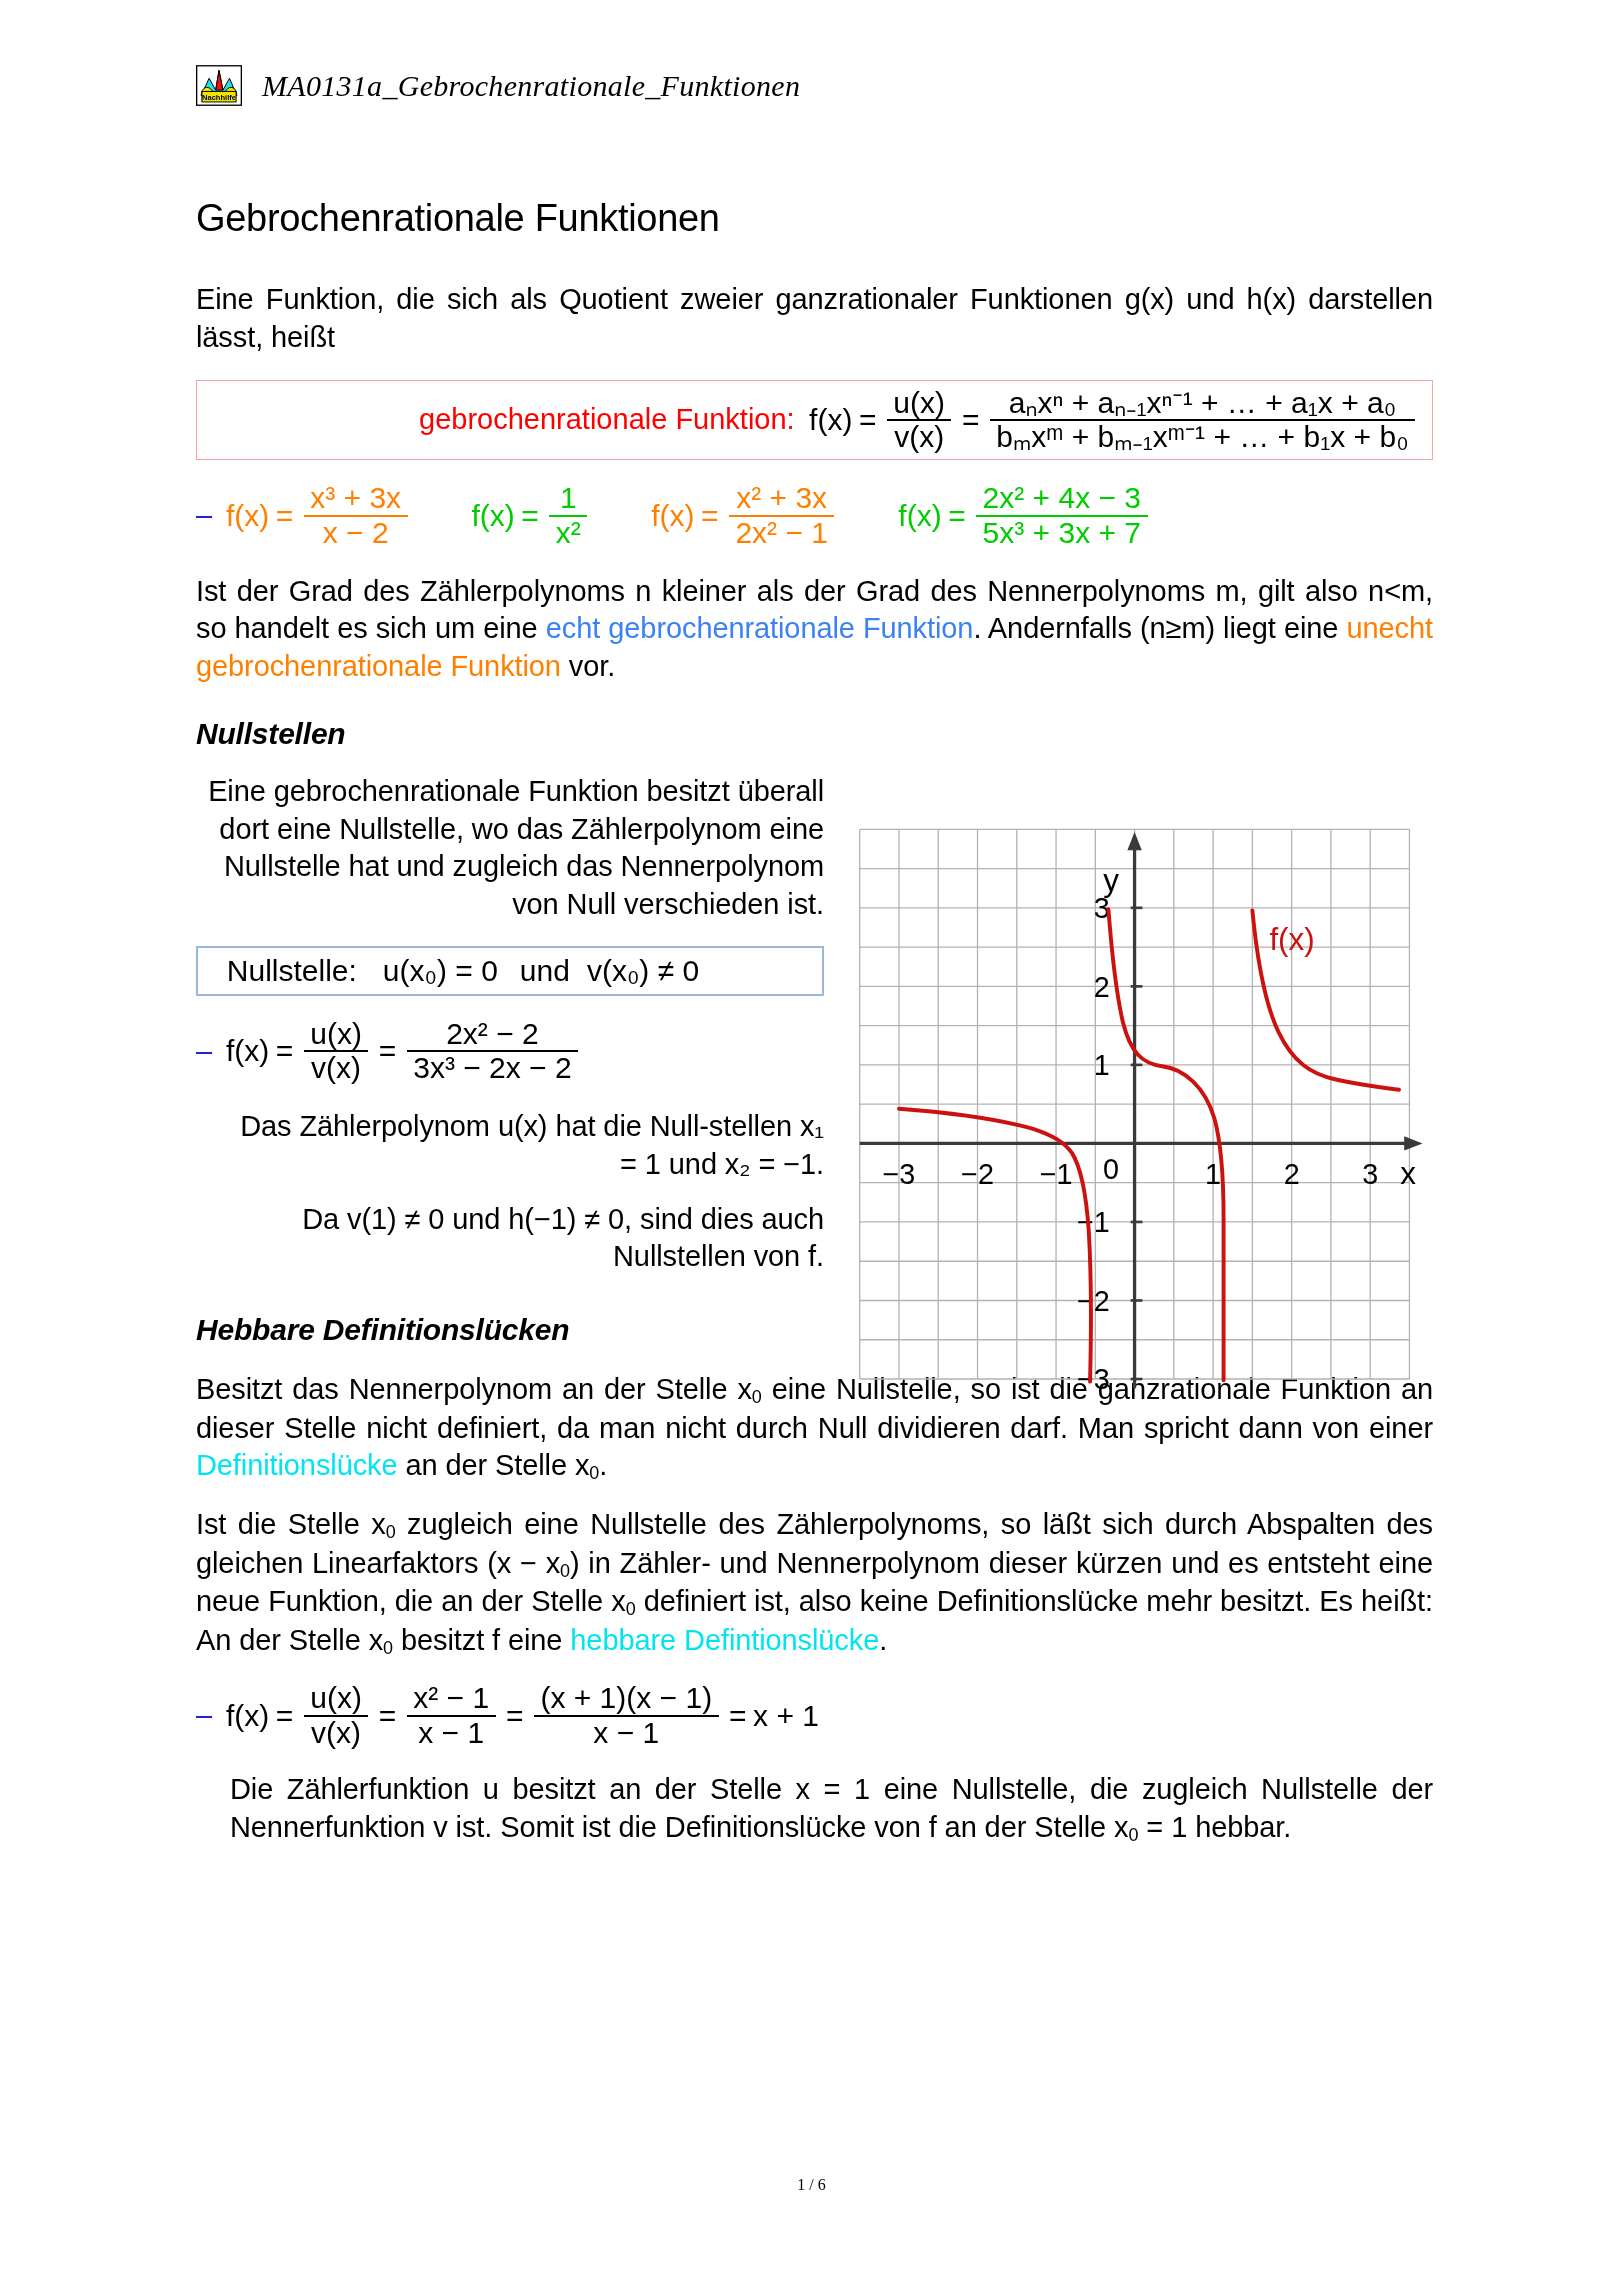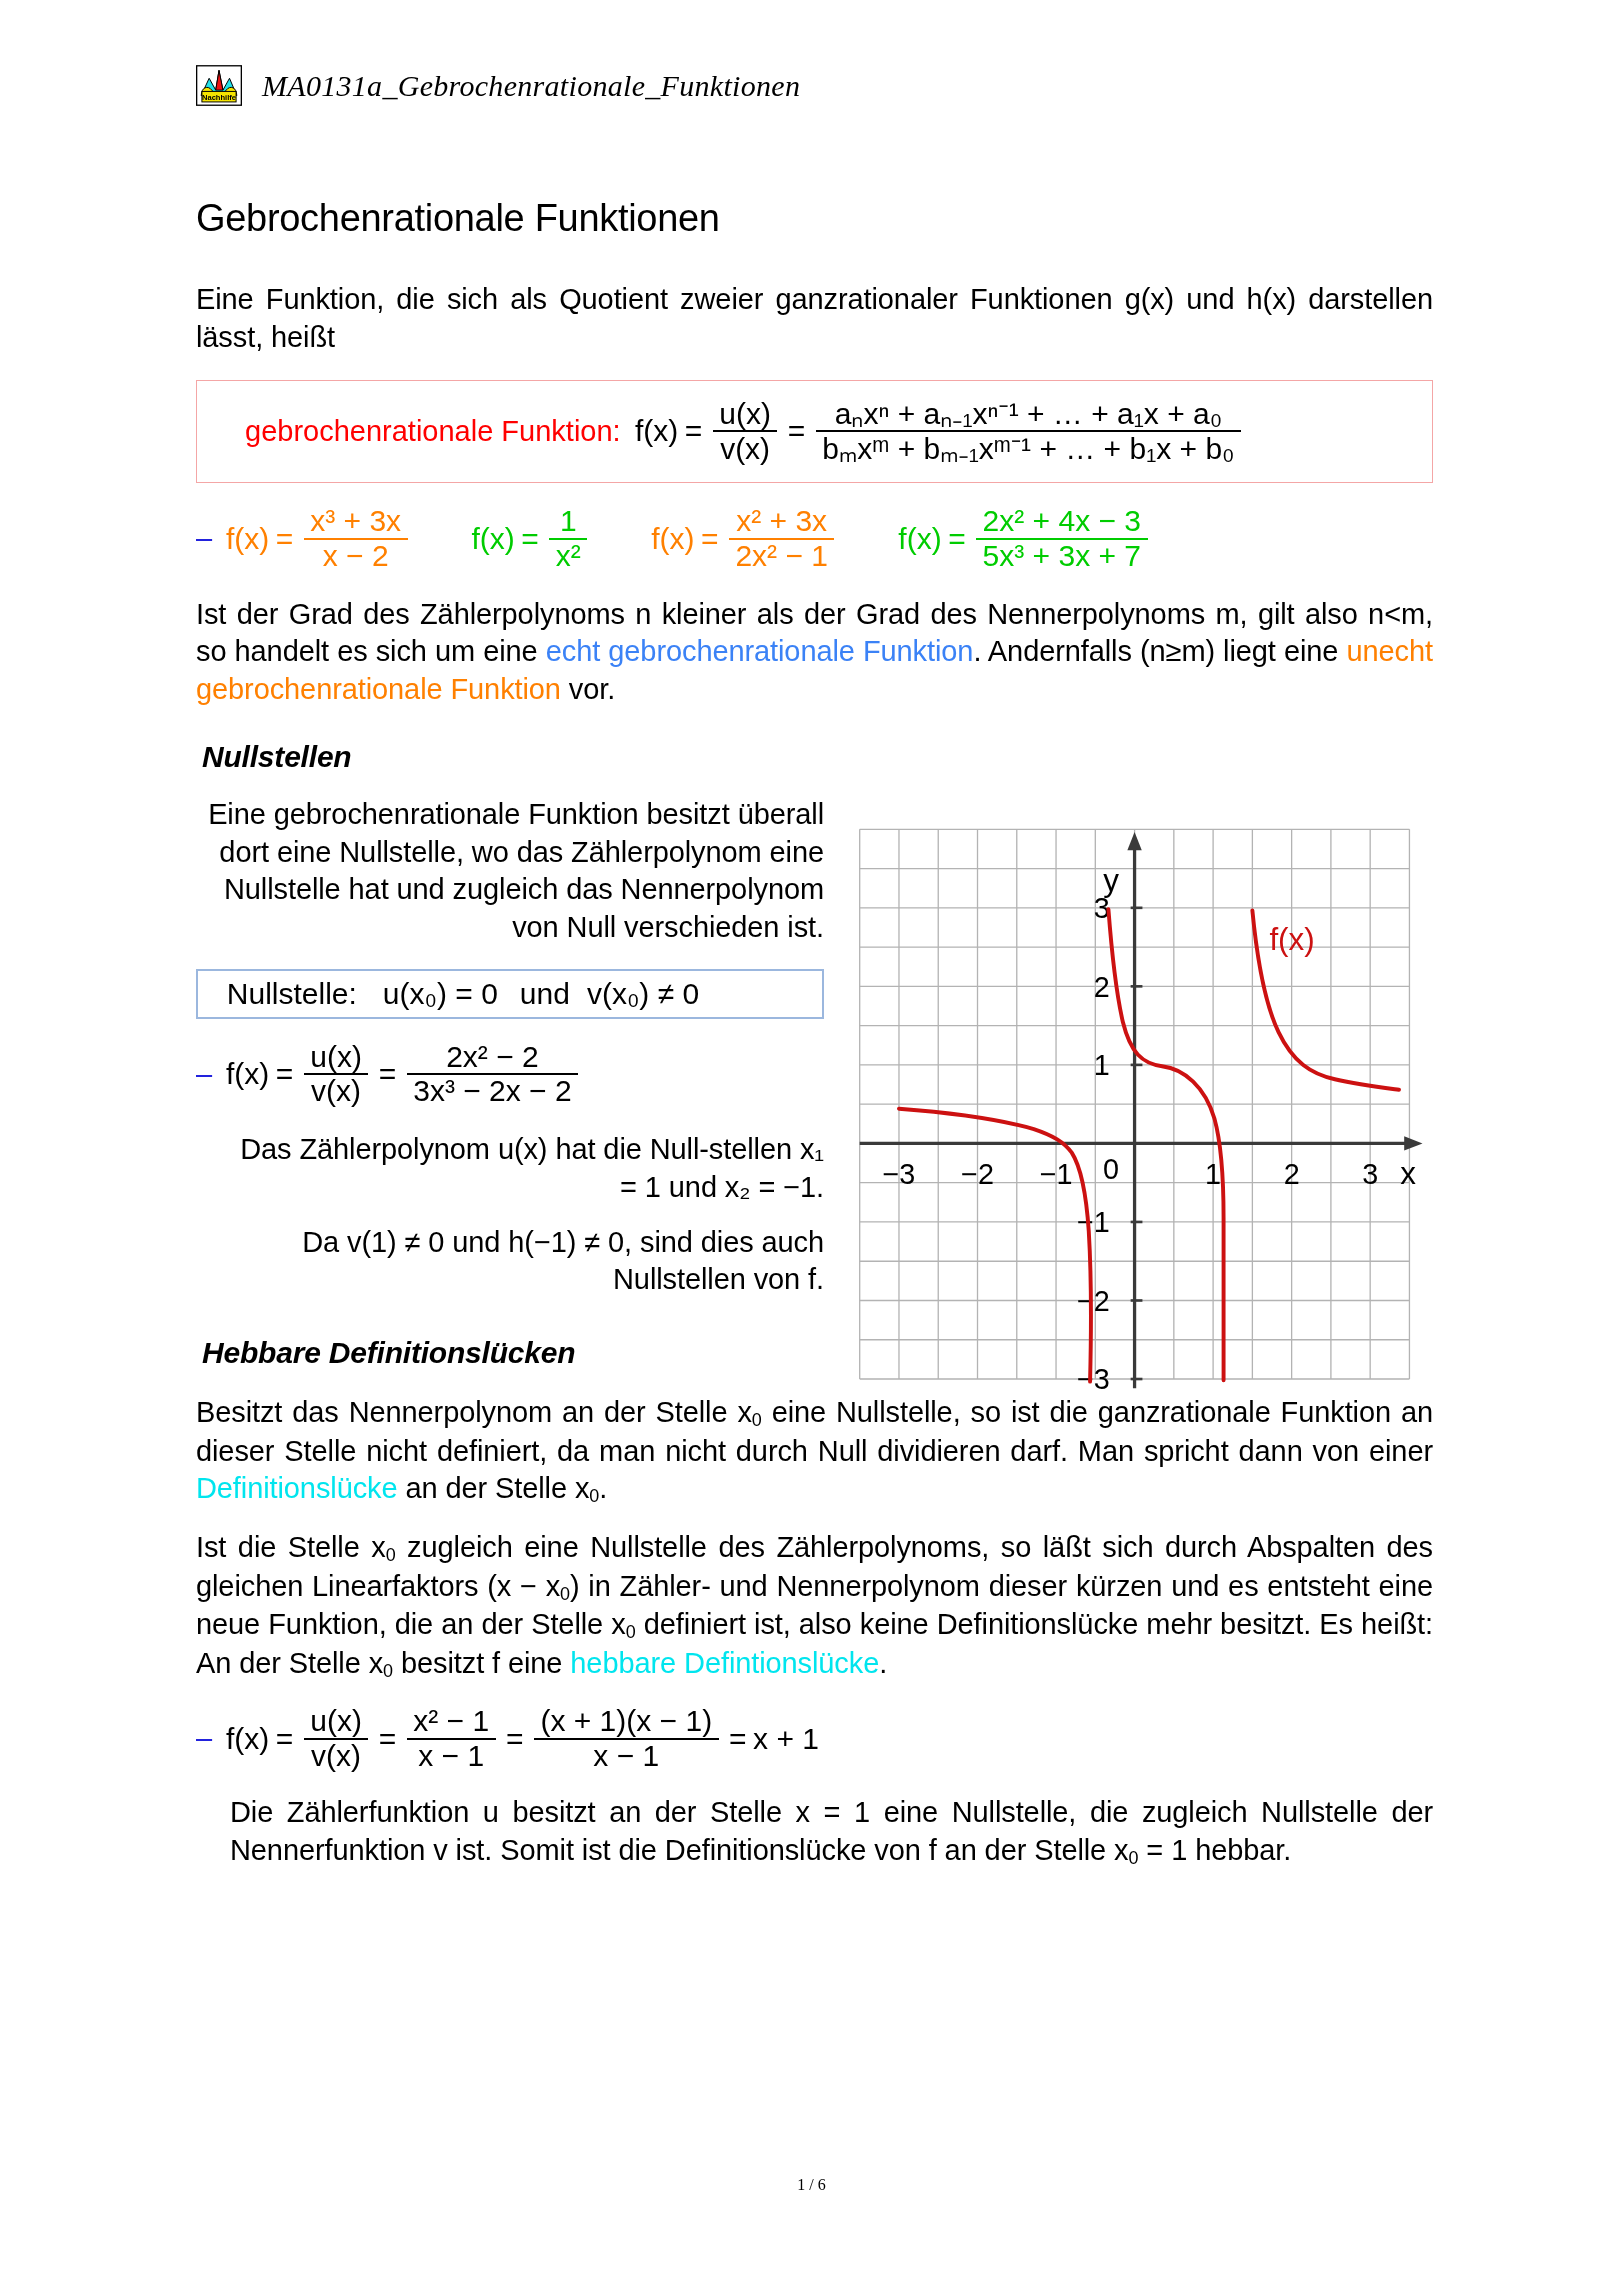--- a/index.html
+++ b/index.html
@@ -18,21 +18,21 @@
   .logo { width:46px; height:41px; position:relative; flex:none; }
   .header-title {
     font-family:"Liberation Serif", serif;
     font-style:italic; font-size:30px; letter-spacing:0.3px; white-space:nowrap;
   }
 
   
   .content { position:absolute; left:196px; top:183px; width:1237px; }
 
   h1.doc-title { font-size:38px; font-weight:normal; margin:14px 0 41px 0; letter-spacing:-0.3px; }
-  h2.sec-title { font-size:30px; font-weight:bold; font-style:italic; margin:6px; letter-spacing:-0.2px; }
+  h2.sec-title { font-size:30px; font-weight:bold; font-style:italic; margin:0; letter-spacing:-0.2px; }
 
   p.body {
     font-size:29px; line-height:1.30; margin:0; text-align:justify;
     letter-spacing:-0.1px;
   }
   p.body.nojust { text-align:right; }
 
   .grn { color:#3b82f6; }
   .org { color:#ff8000; }
   .cyn { color:#00e5ee; }
@@ -87,21 +87,21 @@
     </div>
     <div class="header-title">MA0131a_Gebrochenrationale_Funktionen</div>
   </div>
 
   <div class="content">
 
     <h1 class="doc-title">Gebrochenrationale Funktionen</h1>
 
     <p class="body">Eine Funktion, die sich als Quotient zweier ganzrationaler Funktionen g(x) und h(x) darstellen lässt, heißt</p>
 
-    <div class="box-red" style="margin-top:23.6px; height:103px; display:flex; align-items:center; justify-content:flex-start;padding-left:48px;">
+    <div class="box-red" style="margin-top:23.6px; height:80px; display:flex; align-items:center; justify-content:flex-end;padding-left:48px;">
       <div class="math">
         <span style="color:#ff0000; font-size:29px;">gebrochenrationale Funktion:</span>
         <span style="width:14.4px;"></span>
         <span>f(x)</span>
         <span class="op">=</span>
         <span class="frac">
           <span class="num">u(x)</span>
           <span class="bar"></span>
           <span class="den">v(x)</span>
         </span>

